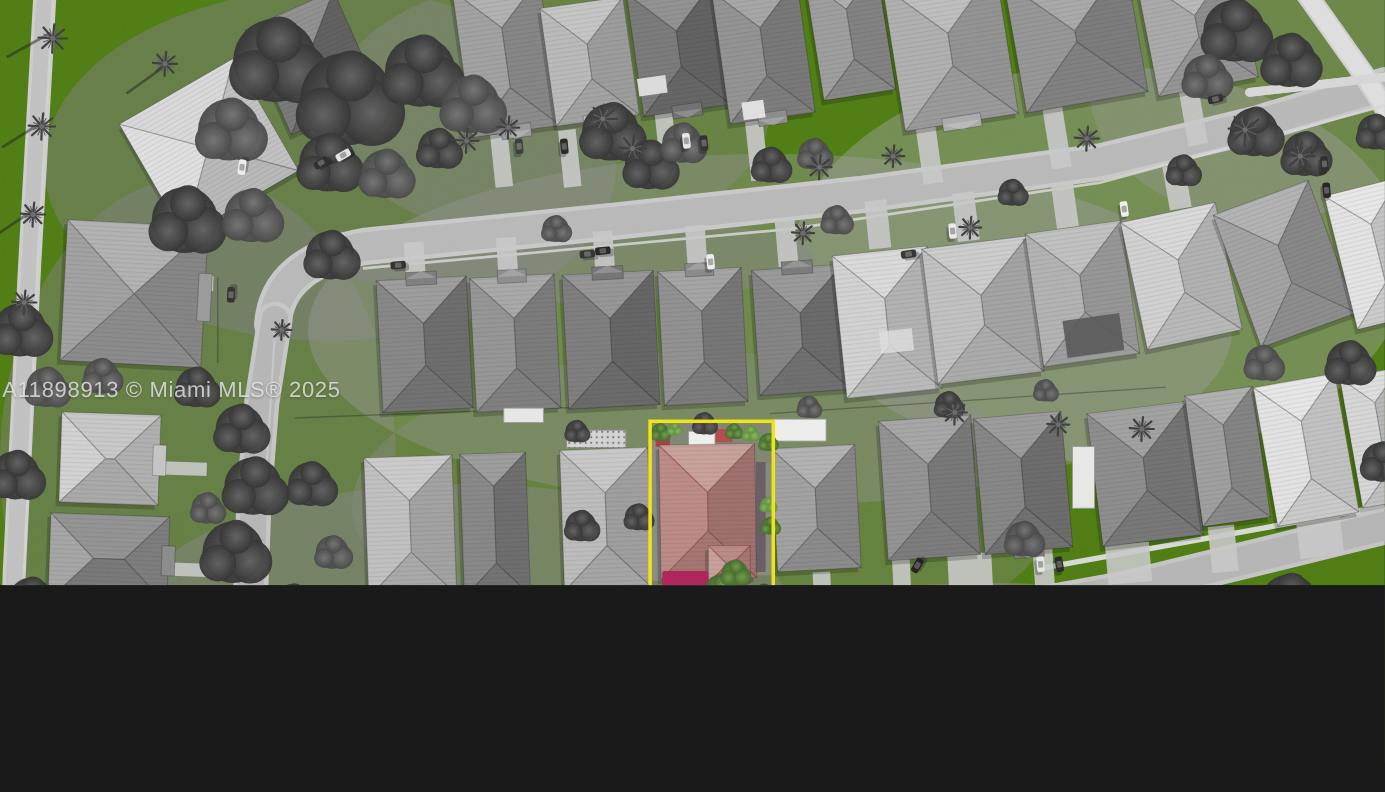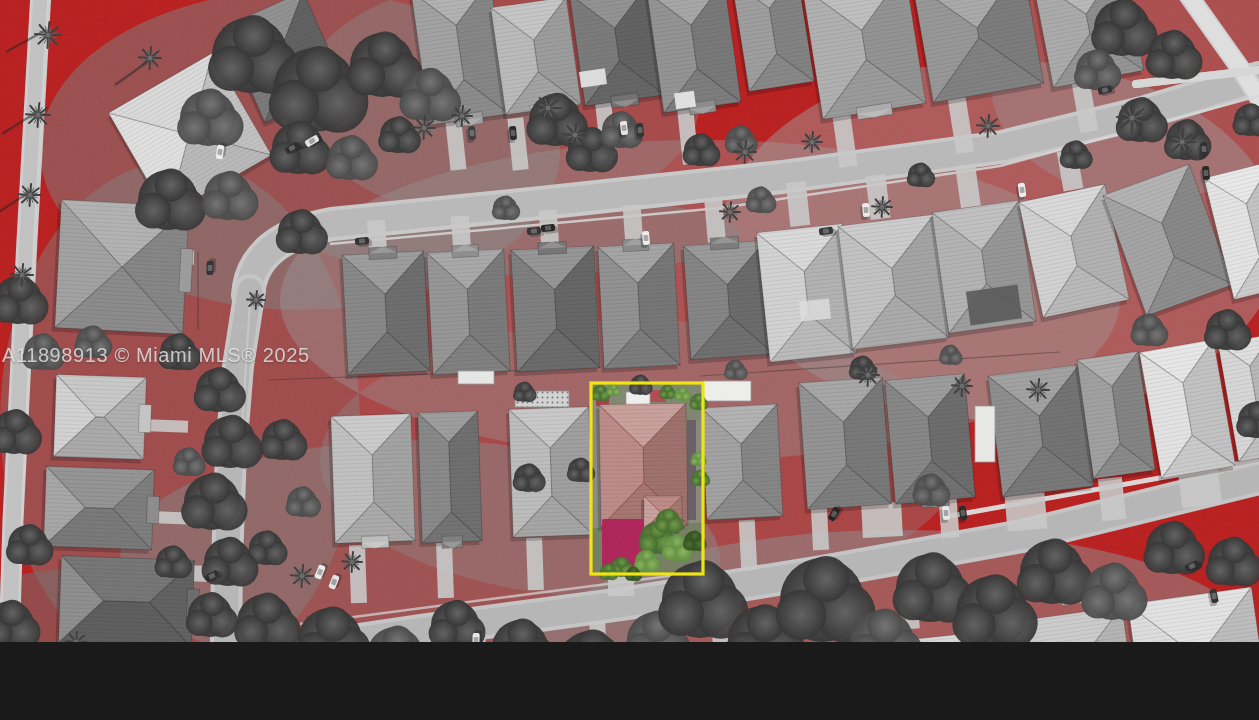--- a/index.html
+++ b/index.html
@@ -1,16 +1,16 @@
 <!DOCTYPE html>
 <html><head>
 <meta charset="utf-8">
 <style>
   html,body{margin:0;padding:0;background:#1a1a1a;}
-  .stage{position:relative;width:1259px;height:642px;overflow:hidden;background:#b91c1c;
+  .stage{position:relative;width:1259px;height:532px;overflow:hidden;background:#4d7c0f;
          font-family:"Liberation Sans",sans-serif;}
   .stage svg{position:absolute;left:0;top:0;}
   .watermark{position:absolute;left:2px;top:344px;font-size:20px;letter-spacing:.6px;
              color:rgba(236,236,236,.78);text-shadow:0 1px 2px rgba(50,50,50,.45);
              white-space:nowrap;pointer-events:none;z-index:5;}
 </style>
 </head>
 <body>
 
 <div class="stage">

